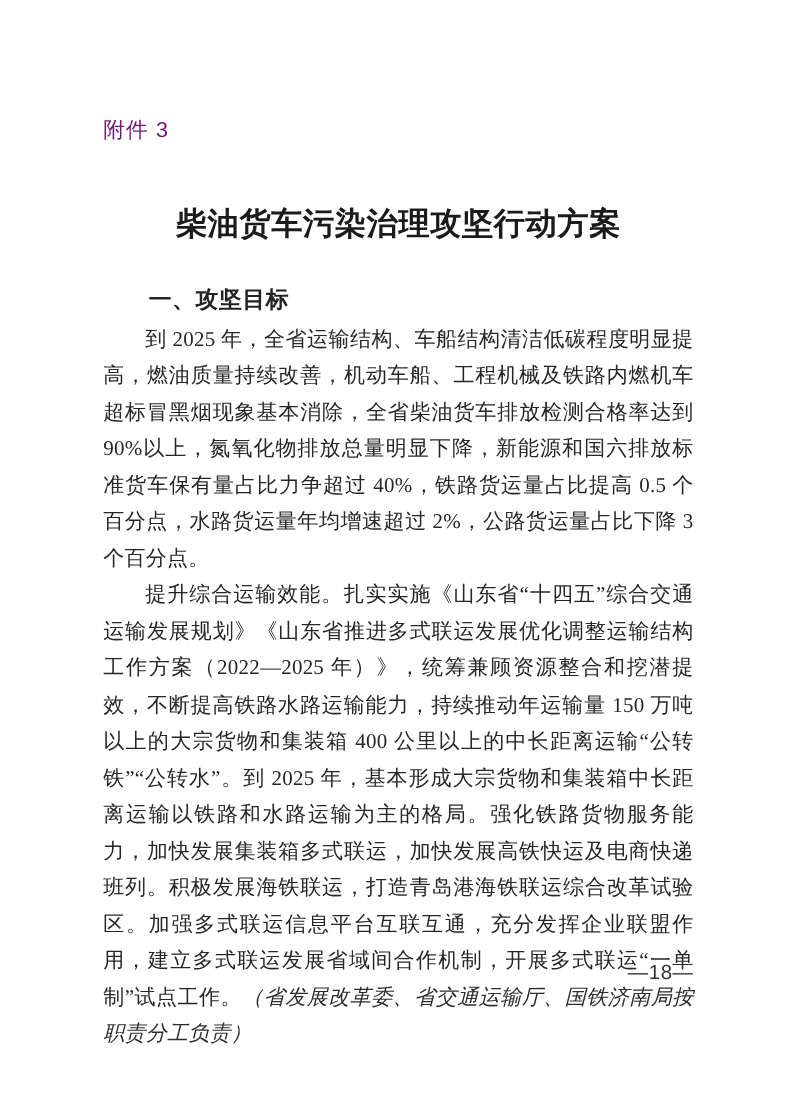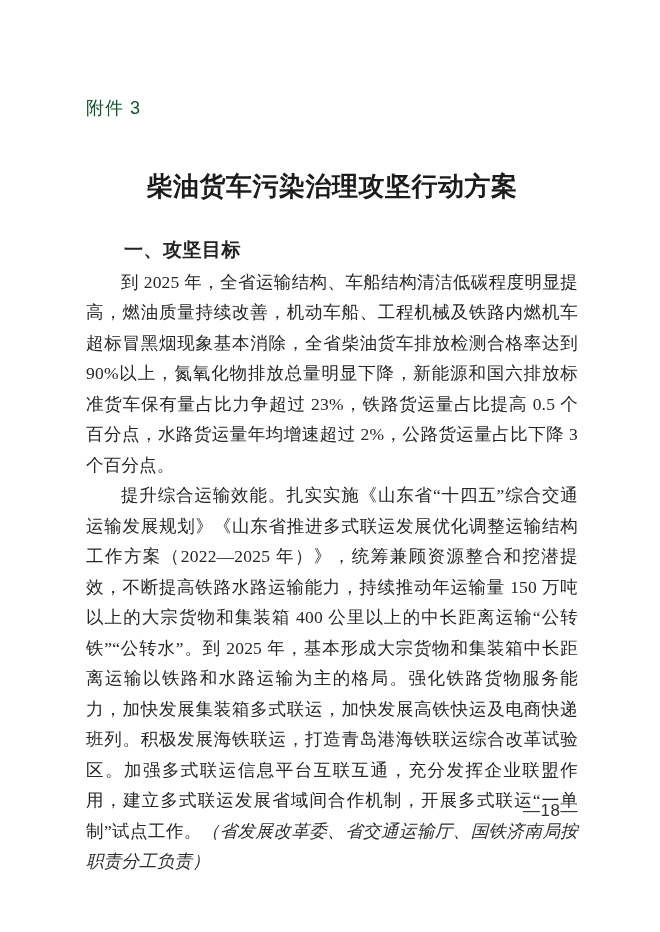--- a/index.html
+++ b/index.html
@@ -19,36 +19,36 @@
     height: 932px;
     padding: 96px 82px 0 86px;
     background: #ffffff;
     color: #262626;
     font-family: "Liberation Serif", "DejaVu Serif", serif;
   }
   .attachment-label {
     font-family: "Liberation Sans", "DejaVu Sans", sans-serif;
     font-size: 18px;
     line-height: 24px;
-    color: #14532d;
+    color: #701a75;
     letter-spacing: 1px;
   }
   .doc-title {
     margin: 48px 0 30px 0;
     font-size: 26px;
     font-weight: 700;
     line-height: 38px;
     text-align: center;
     letter-spacing: 0.5px;
     color: #1b1b1b;
     font-family: "Liberation Serif", "DejaVu Serif", serif;
   }
   .section-heading {
     margin: 0;
-    font-family: Liberation Mono, monospace;
+    font-family: Liberation Serif, serif;
     font-size: 19px;
     font-weight: 700;
     line-height: 30.5px;
     text-indent: 2em;
     color: #232323;
     letter-spacing: 0.5px;
   }
   .body-paragraph {
     margin: 0;
     font-size: 17.5px;
@@ -77,20 +77,20 @@
 <body>
 
 <div class="page">
 
   <div class="attachment-label">附件 3</div>
 
   <h1 class="doc-title">柴油货车污染治理攻坚行动方案</h1>
 
   <h2 class="section-heading">一、攻坚目标</h2>
 
-  <p class="body-paragraph">到 2025 年，全省运输结构、车船结构清洁低碳程度明显提高，燃油质量持续改善，机动车船、工程机械及铁路内燃机车超标冒黑烟现象基本消除，全省柴油货车排放检测合格率达到 90%以上，氮氧化物排放总量明显下降，新能源和国六排放标准货车保有量占比力争超过 23%，铁路货运量占比提高 0.5 个百分点，水路货运量年均增速超过 2%，公路货运量占比下降 3 个百分点。</p>
+  <p class="body-paragraph">到 2025 年，全省运输结构、车船结构清洁低碳程度明显提高，燃油质量持续改善，机动车船、工程机械及铁路内燃机车超标冒黑烟现象基本消除，全省柴油货车排放检测合格率达到 90%以上，氮氧化物排放总量明显下降，新能源和国六排放标准货车保有量占比力争超过 40%，铁路货运量占比提高 0.5 个百分点，水路货运量年均增速超过 2%，公路货运量占比下降 3 个百分点。</p>
 
 
   <p class="body-paragraph"><span>提升综合运输效能。扎实实施《山东省“十四五”综合交通运输发展规划》《山东省推进多式联运发展优化调整运输结构工作方案（2022—2025 年）》，统筹兼顾资源整合和挖潜提效，不断提高铁路水路运输能力，持续推动年运输量 150 万吨以上的大宗货物和集装箱 400 公里以上的中长距离运输“公转铁”“公转水”。到 2025 年，基本形成大宗货物和集装箱中长距离运输以铁路和水路运输为主的格局。强化铁路货物服务能力，加快发展集装箱多式联运，加快发展高铁快运及电商快递班列。积极发展海铁联运，打造青岛港海铁联运综合改革试验区。加强多式联运信息平台互联互通，充分发挥企业联盟作用，建立多式联运发展省域间合作机制，开展多式联运“一单制”试点工作。</span><span class="attribution">（省发展改革委、省交通运输厅、国铁济南局按职责分工负责）</span></p>
 
   <div class="page-number">—18—</div>
 
 </div>
 
 </body></html>

